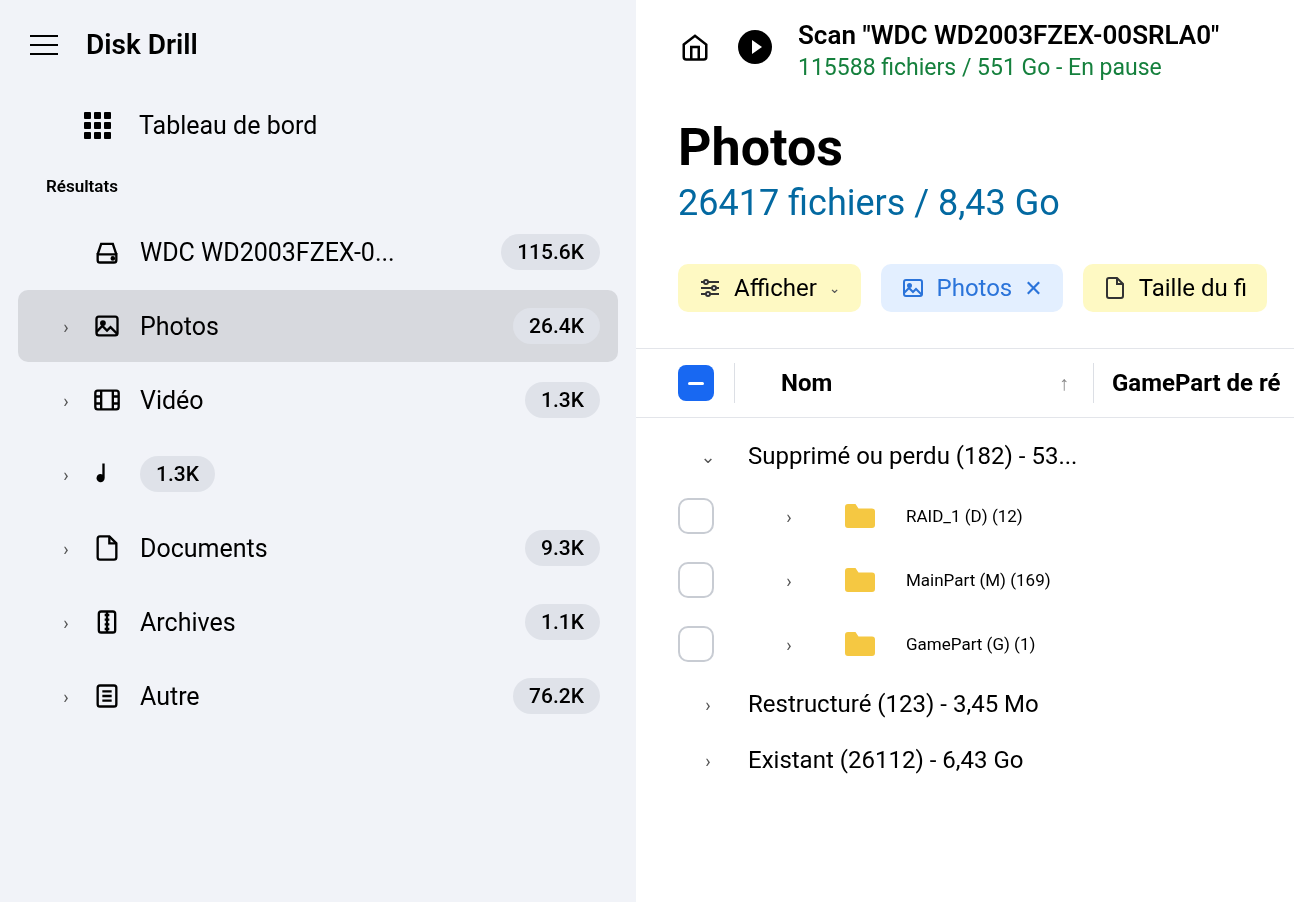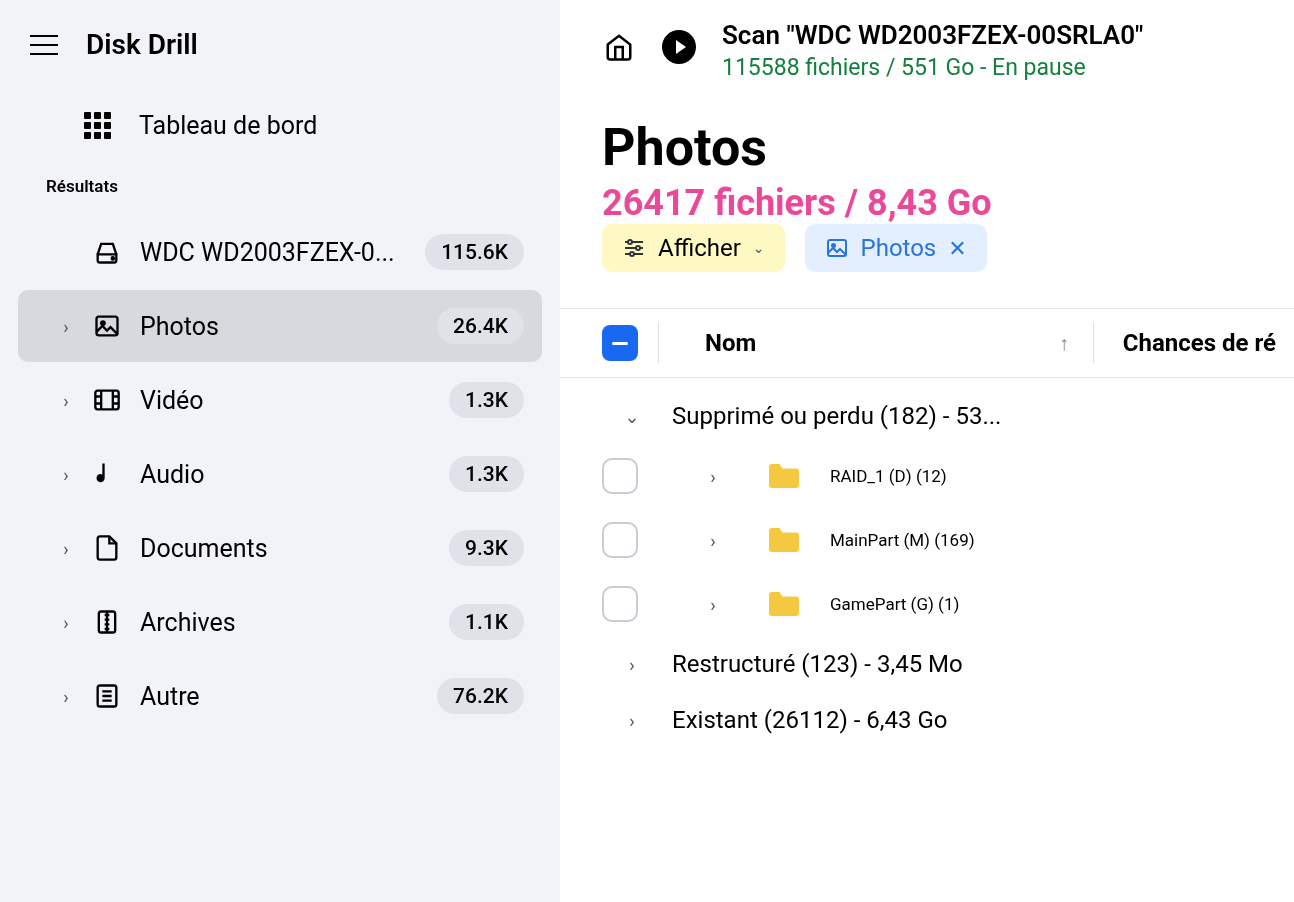--- a/index.html
+++ b/index.html
@@ -6,21 +6,21 @@
     body {
       font-family: -apple-system, BlinkMacSystemFont, "Segoe UI", Roboto, sans-serif;
       display: flex;
       width: 1294px;
       height: 902px;
       overflow: hidden;
       background: #fff;
     }
     
     .sidebar {
-      width: 560px;
+      width: 636px;
       background: #f1f3f8;
       padding: 28px 0 0 0;
       flex-shrink: 0;
     }
     .sidebar-header {
       display: flex;
       align-items: center;
       gap: 28px;
       padding: 0 30px 40px 30px;
     }
@@ -137,21 +137,21 @@
       border-left: 10px solid #fff;
       border-top: 7px solid transparent;
       border-bottom: 7px solid transparent;
       margin-left: 3px;
     }
     .scan-info { display: flex; flex-direction: column; gap: 4px; }
     .scan-title { font-size: 26px; font-weight: 600; }
     .scan-sub { font-size: 23px; color: #15803d; }
     .page-head { padding: 0 0 0 42px; }
     .page-title { font-size: 52px; font-weight: 700; margin-bottom: 4px; }
-    .page-sub { font-size: 36px; font-weight: 700; color: #ec4899; }
+    .page-sub { font-size: 36px; font-weight: 400; color: #0369a1; margin-bottom: 40px; }
     .filters {
       display: flex;
       gap: 20px;
       padding: 0 0 36px 42px;
     }
     .chip {
       display: flex;
       align-items: center;
       gap: 12px;
       padding: 10px 20px;
@@ -307,21 +307,20 @@
     <div class="badge">1.3K</div>
   </div>
 
   <div class="tree-item">
     <div class="chevron">›</div>
     <div class="tree-icon">
       <svg viewBox="0 0 24 24" fill="#000">
           <path d="M10 3v12.5a3.5 3.5 0 1 1-2-3.16V3h2z"></path>
         </svg>
     </div>
-    <div class="tree-label">Audio</div>
     <div class="badge">1.3K</div>
   </div>
 
   <div class="tree-item">
     <div class="chevron">›</div>
     <div class="tree-icon">
       <svg viewBox="0 0 24 24" fill="none" stroke="#000" stroke-width="2">
           <path d="M14 2H6a2 2 0 0 0-2 2v16a2 2 0 0 0 2 2h12a2 2 0 0 0 2-2V8l-6-6z"></path>
           <path d="M14 2v6h6"></path>
         </svg>
@@ -390,33 +389,40 @@
     </div>
     <div class="chip blue">
       <svg viewBox="0 0 24 24" fill="none" stroke="#2b74da" stroke-width="2">
           <rect x="3" y="4" width="18" height="16" rx="2"></rect>
           <circle cx="8.5" cy="9.5" r="1.5" fill="#2b74da"></circle>
           <path d="M3 17l5-5 4 4 3-3 6 6"></path>
         </svg>
       <span>Photos</span>
       <span class="close">✕</span>
     </div>
+    <div class="chip gray">
+      <svg viewBox="0 0 24 24" fill="none" stroke="#333" stroke-width="2">
+          <path d="M14 2H6a2 2 0 0 0-2 2v16a2 2 0 0 0 2 2h12a2 2 0 0 0 2-2V8l-6-6z"></path>
+          <path d="M14 2v6h6"></path>
+        </svg>
+      <span>Taille du fi</span>
+    </div>
   </div>
 
   <div class="table-head">
     <div class="checkbox-master">
         <span></span>
       </div>
     <div class="divider" style="margin-left:20px;"></div>
     <div class="th name">
       <span>Nom</span>
       <span class="arrow-up">↑</span>
     </div>
     <div class="divider"></div>
-    <div class="th chances">Chances de ré</div>
+    <div class="th chances">GamePart de ré</div>
   </div>
 
   <div class="rows">
 
     <div class="group-row">
       <div class="chev">⌄</div>
       <div class="group-label">Supprimé ou perdu (182) - 53...</div>
     </div>
 
     <div class="file-row">

